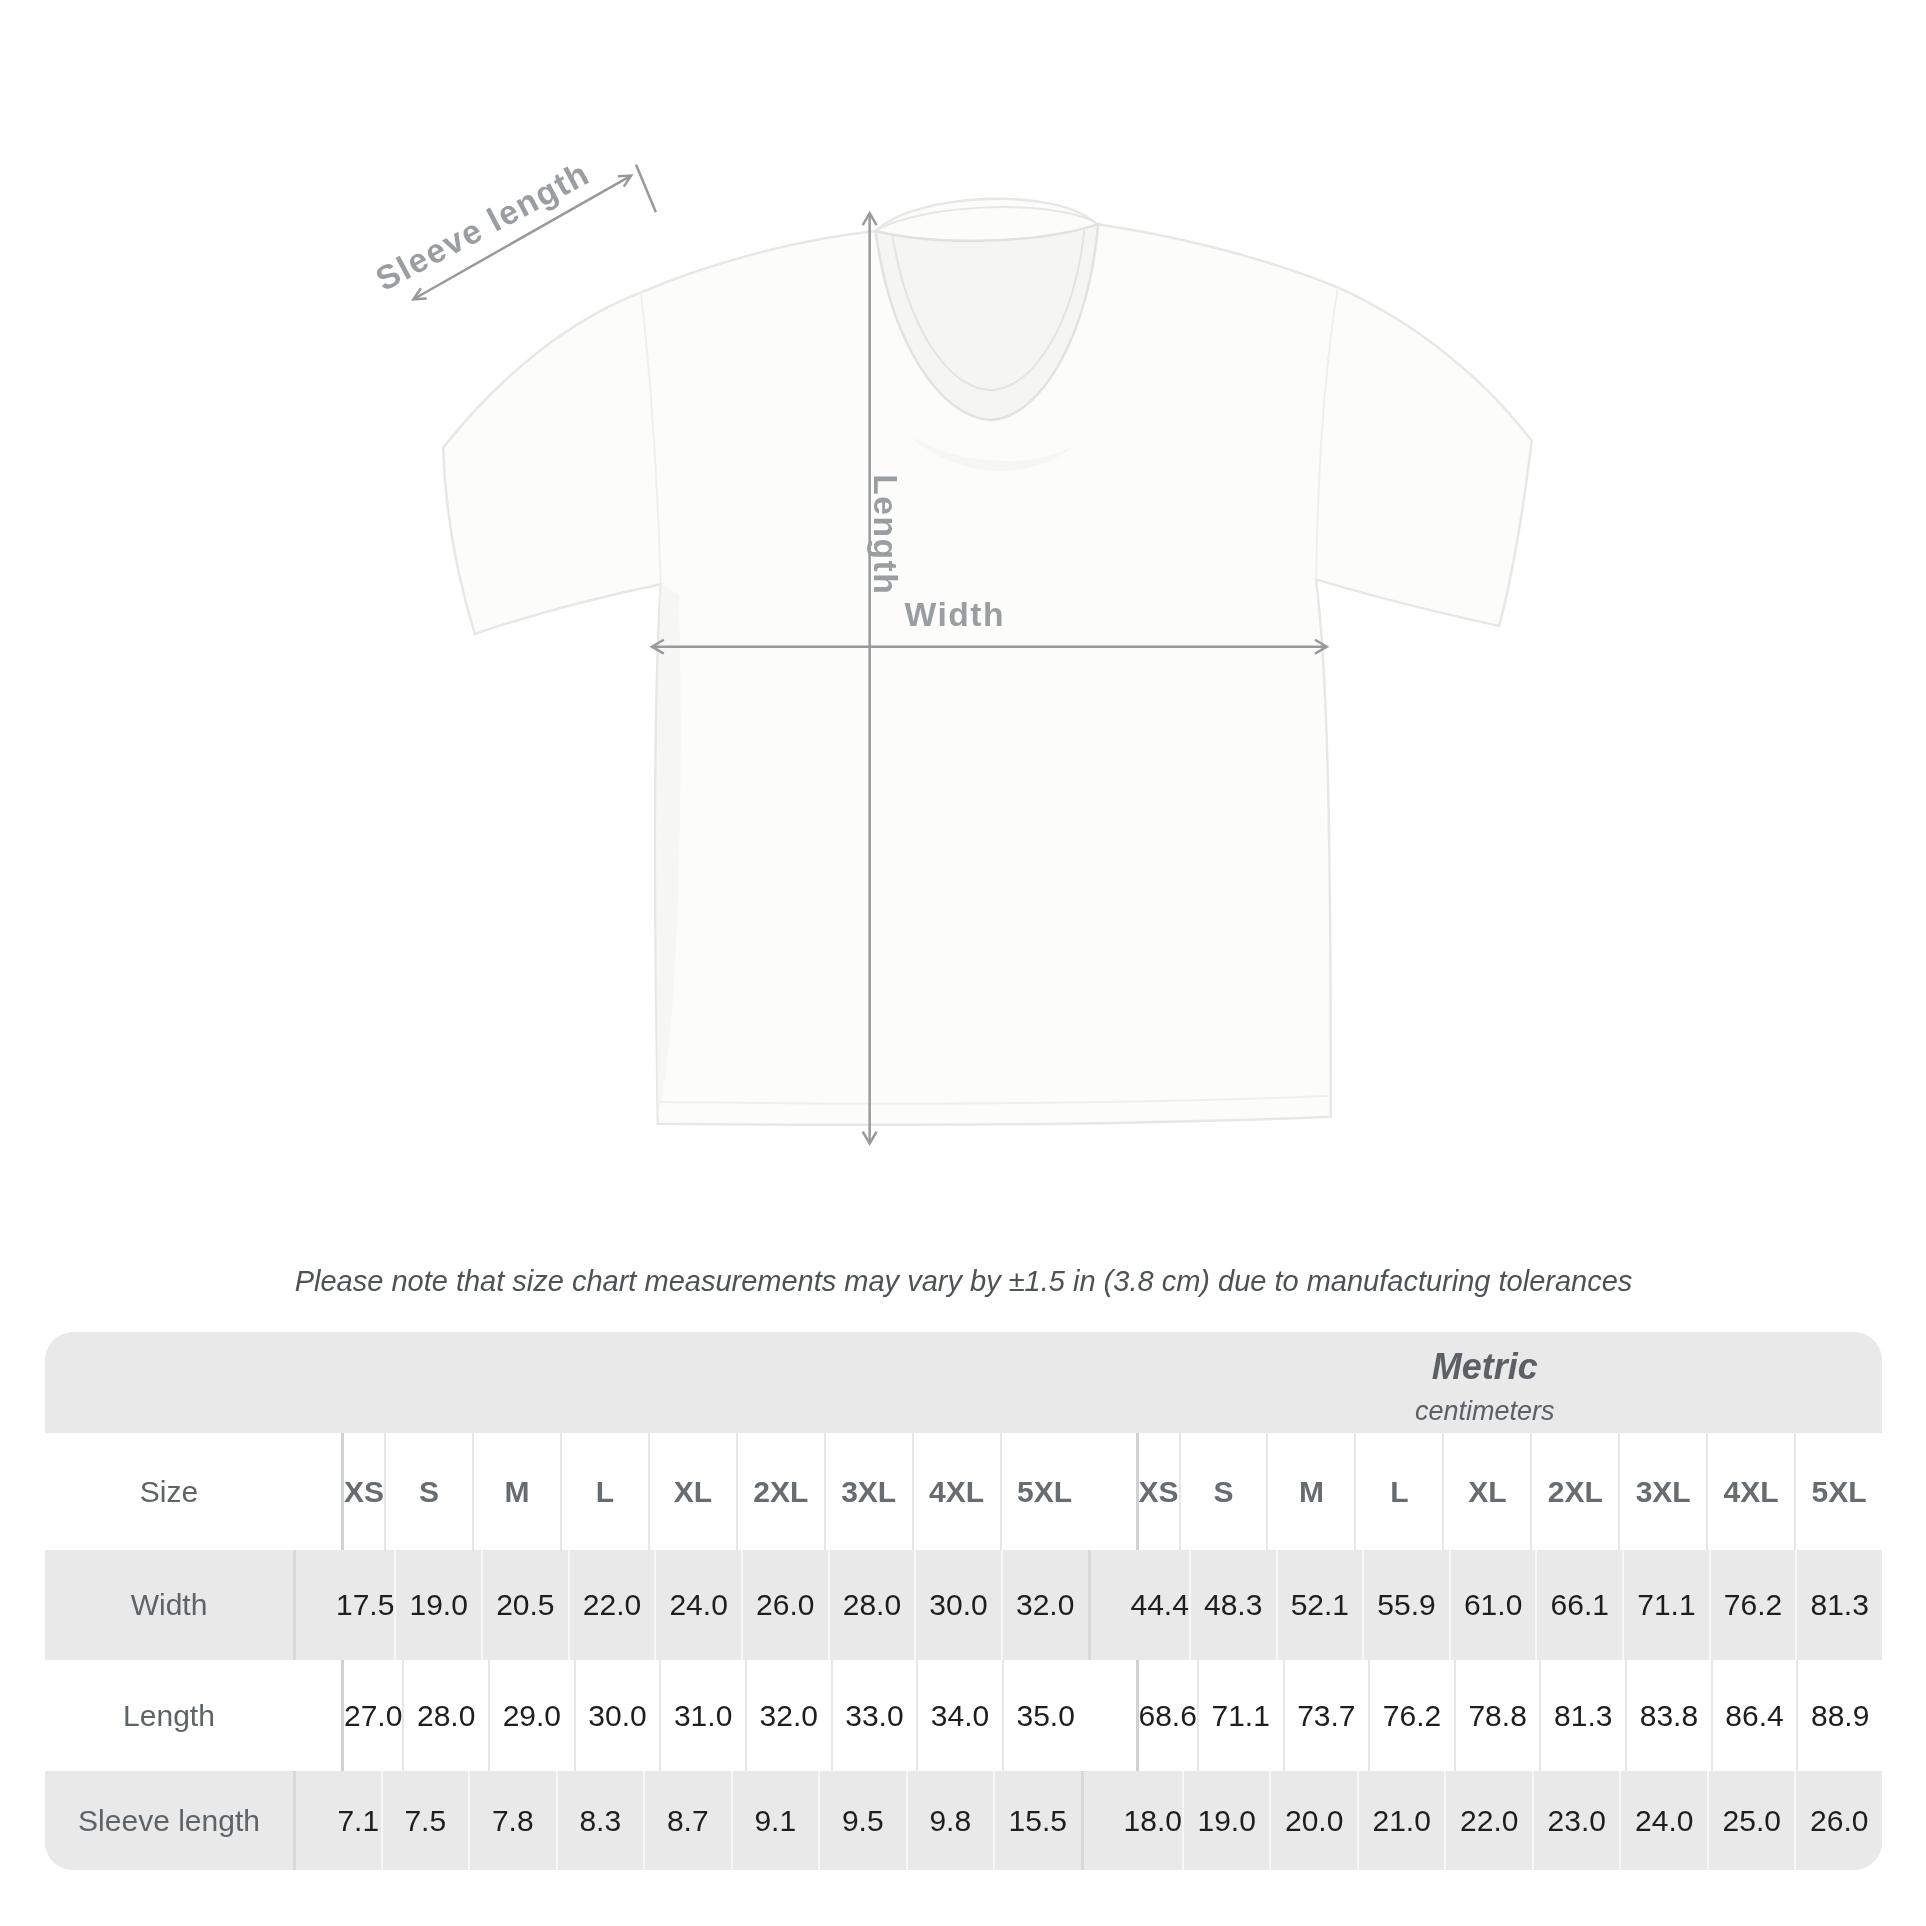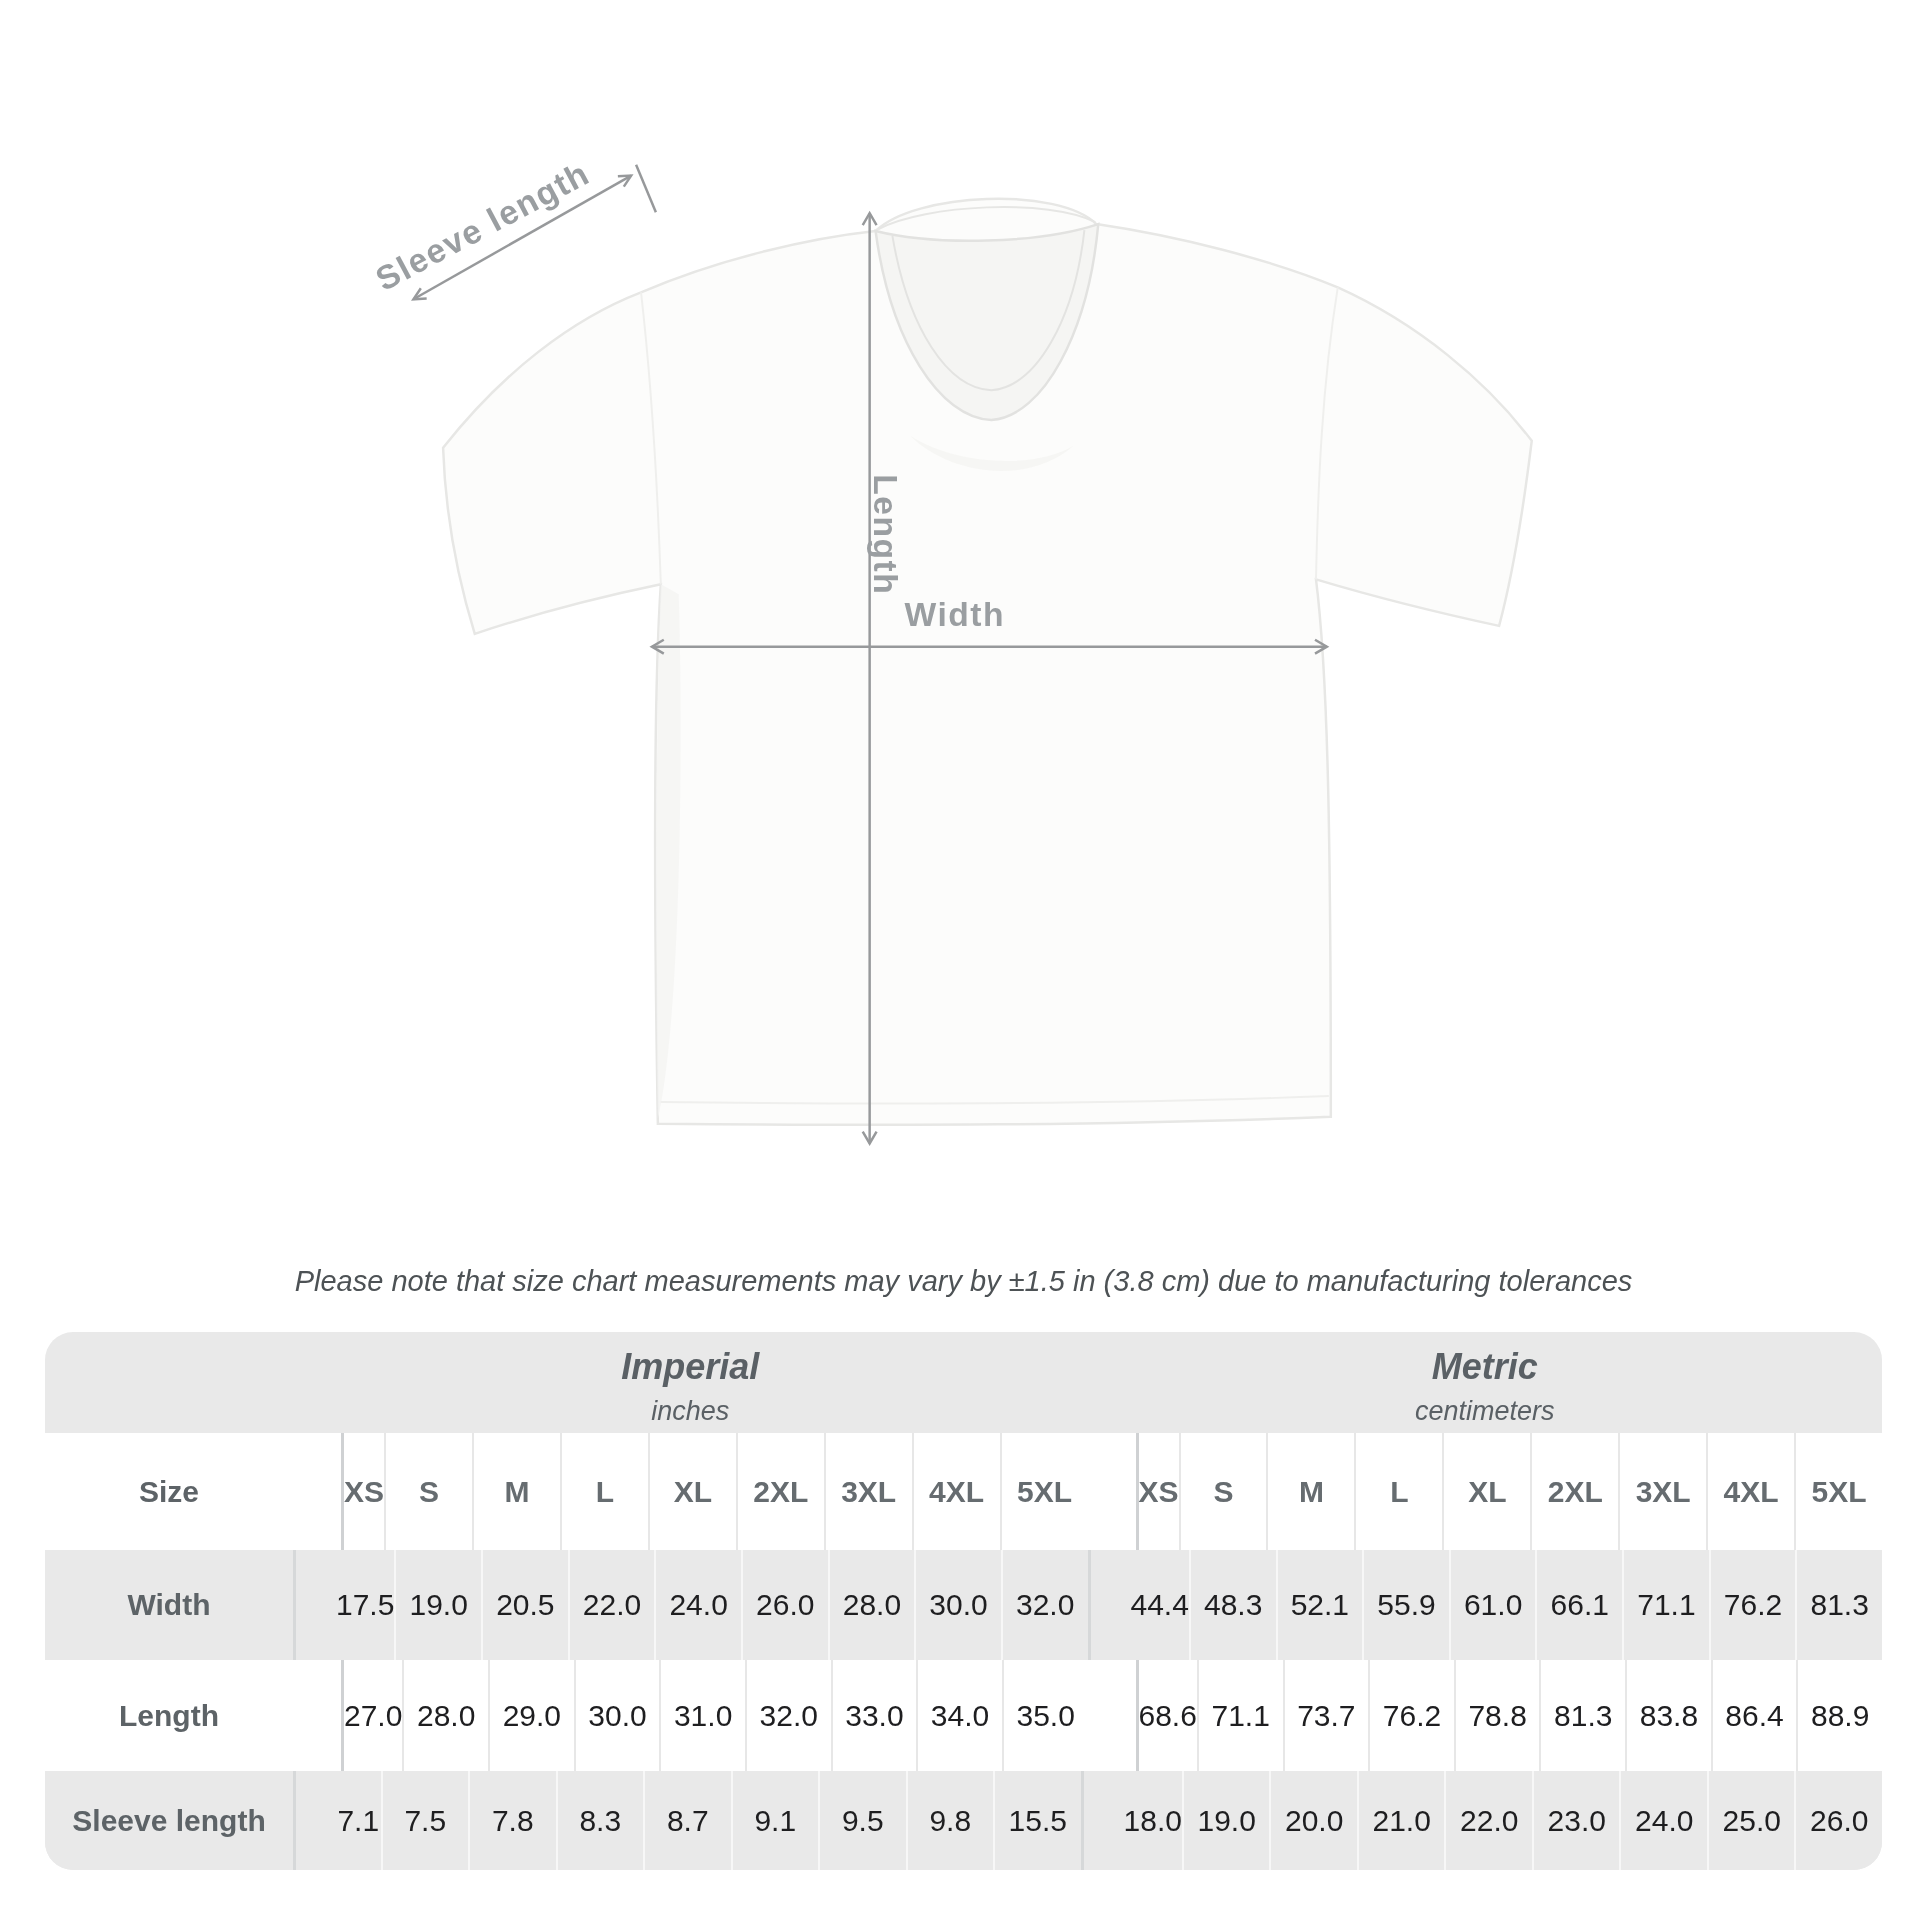--- a/index.html
+++ b/index.html
@@ -35,21 +35,21 @@
   .unit-group.metric{grid-column:11 / span 9;}
   .unit-name{font-size:36px;font-weight:bold;font-style:italic;color:#5a6065;}
   .unit-sub{font-size:27px;font-style:italic;color:#5a6065;margin-top:8px;}
   .trow{display:grid;grid-template-columns:248px repeat(18,1fr);align-items:center;}
   .trow.header-row{height:117px;background:#ffffff;}
   .trow.white{height:111px;background:#ffffff;}
   .trow.gray{height:110px;background:#e9e9e9;}
   .trow.last{height:99px;}
   .cell{height:100%;display:flex;align-items:center;justify-content:center;}
   .cell.size-head{font-size:30px;font-weight:bold;color:#666c70;}
-  .cell.row-label{font-size:30px;font-weight:bold;color:#5d6367;}
+  .cell.row-label{font-size:30px;font-weight:normal;color:#5d6367;}
   .cell.value{font-size:30px;color:#1e1e20;}
   
   .header-row .cell.sep,.white .cell.sep{border-left:2px solid #e7e7e7;}
   .gray .cell.sep{border-left:2px solid #f7f7f7;}
   .header-row .cell.sep-strong,.white .cell.sep-strong{border-left:3px solid #cfd1d3;margin-left:48px;}
   .gray .cell.sep-strong{border-left:3px solid #d6d8d9;padding-left:40px;}
 </style>
 </head>
 <body>
 
@@ -109,24 +109,20 @@
         <line x1="283" y1="46" x2="303" y2="94"></line>
       </g>
       <text class="dim-label" x="128" y="108" text-anchor="middle" dominant-baseline="central" transform="rotate(-28 128 108)">Sleeve length</text>
     </svg>
   </div>
 
   <div class="subtitle">Please note that size chart measurements may vary by ±1.5 in (3.8 cm) due to manufacturing tolerances</div>
 
   <div class="panel">
     <div class="unit-row">
-      <div class="unit-group imperial">
-        <div class="unit-name">Imperial</div>
-        <div class="unit-sub">inches</div>
-      </div>
       <div class="unit-group metric">
         <div class="unit-name">Metric</div>
         <div class="unit-sub">centimeters</div>
       </div>
     </div>
     <div id="size-table">
         <div class="trow header-row">
           <div class="cell row-label">Size</div>
           <div class="cell size-head sep-strong">XS</div>
           <div class="cell size-head sep">S</div>

